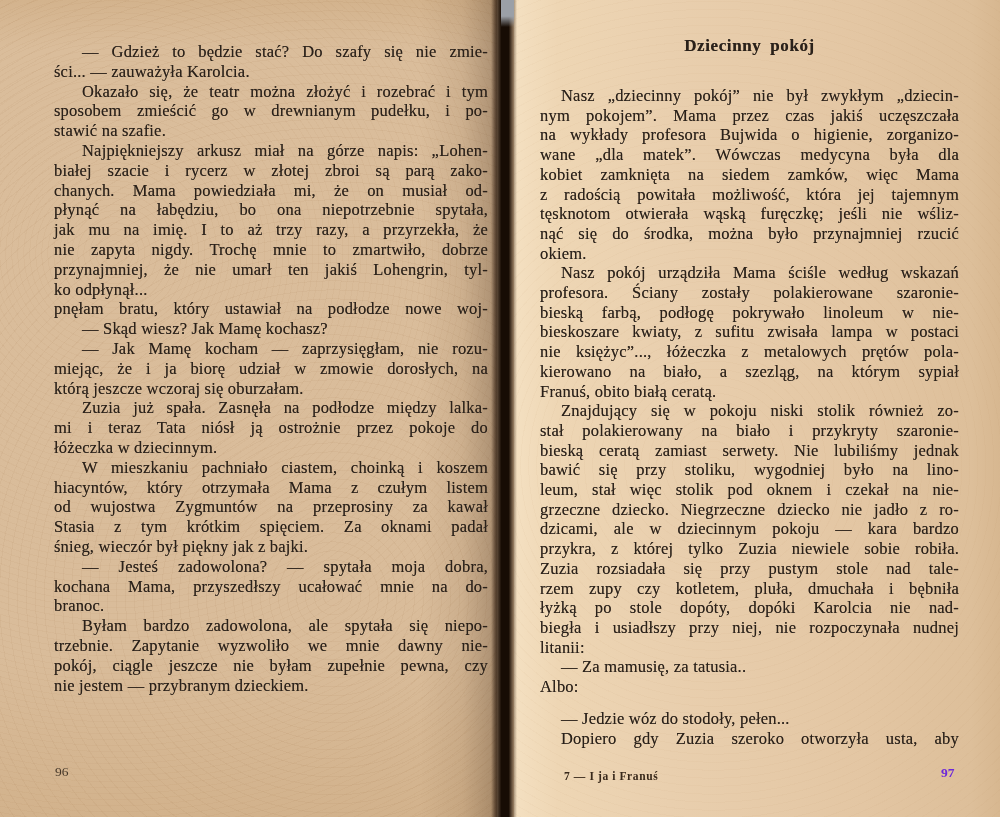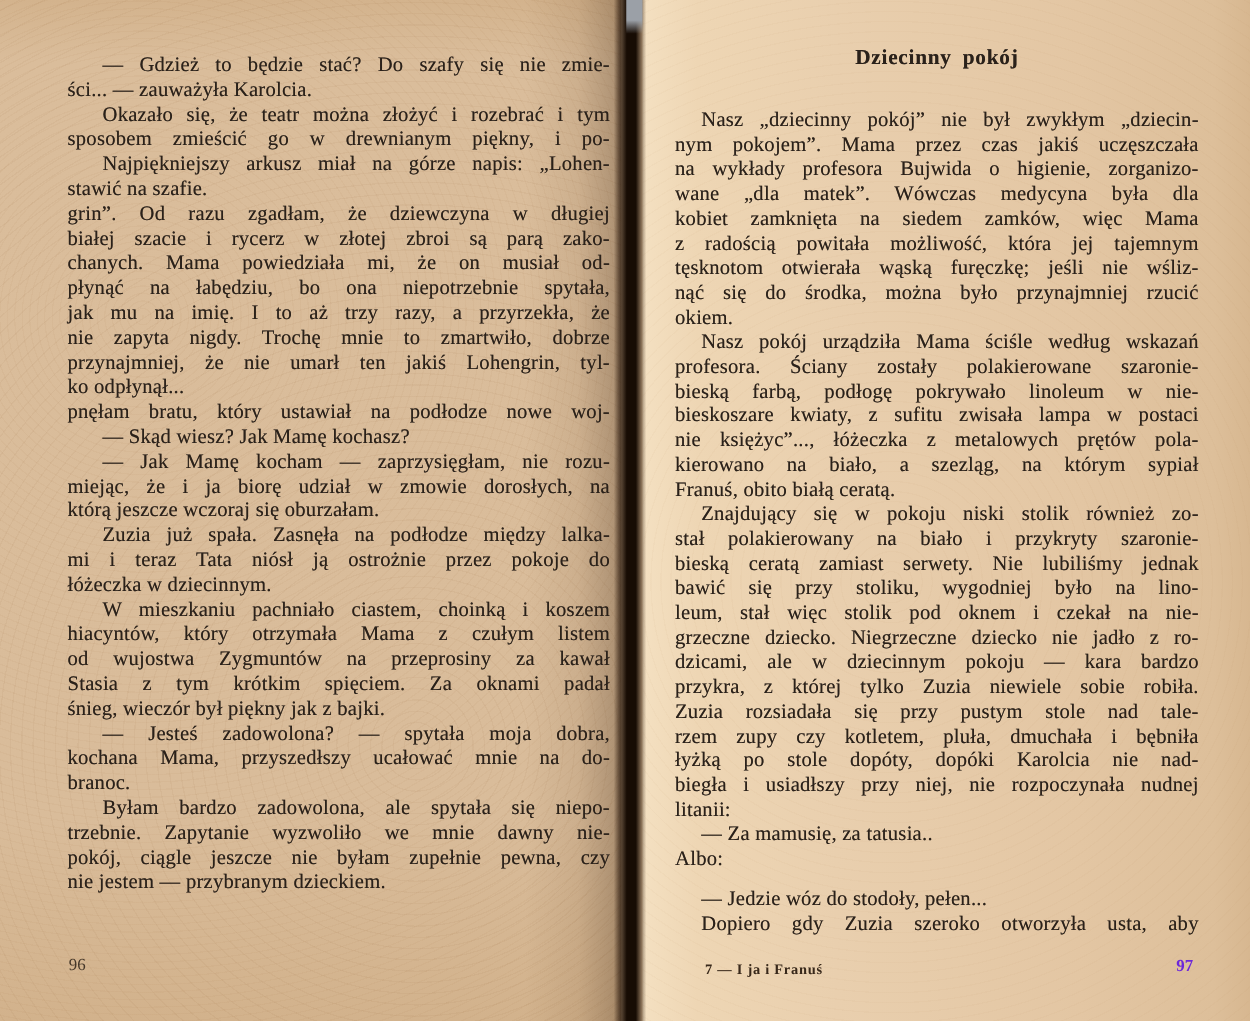--- a/index.html
+++ b/index.html
@@ -65,24 +65,23 @@
 <div class="page page-right"></div>
 <div class="spine"></div>
 <div class="spine-top-gray"></div>
 
 <div class="chapter-heading">Dziecinny pokój</div>
 
 <div class="text-block text-left" id="text-left">
     <div class="line" style="padding-left: 28px;">— Gdzież to będzie stać? Do szafy się nie zmie-</div>
     <div class="line end">ści... — zauważyła Karolcia.</div>
     <div class="line" style="padding-left: 28px;">Okazało się, że teatr można złożyć i rozebrać i tym</div>
-    <div class="line">sposobem zmieścić go w drewnianym piękny, i po-</div>
+    <div class="line">sposobem zmieścić go w drewnianym pudełku, i po-</div>
+    <div class="line end">stawić na szafie.</div>
     <div class="line" style="padding-left: 28px;">Najpiękniejszy arkusz miał na górze napis: „Lohen-</div>
-    <div class="line end">stawić na szafie.</div>
-    <div class="line">grin”. Od razu zgadłam, że dziewczyna w długiej</div>
     <div class="line">białej szacie i rycerz w złotej zbroi są parą zako-</div>
     <div class="line">chanych. Mama powiedziała mi, że on musiał od-</div>
     <div class="line">płynąć na łabędziu, bo ona niepotrzebnie spytała,</div>
     <div class="line">jak mu na imię. I to aż trzy razy, a przyrzekła, że</div>
     <div class="line">nie zapyta nigdy. Trochę mnie to zmartwiło, dobrze</div>
     <div class="line">przynajmniej, że nie umarł ten jakiś Lohengrin, tyl-</div>
     <div class="line end">ko odpłynął...</div>
     <div class="line">pnęłam bratu, który ustawiał na podłodze nowe woj-</div>
     <div class="line end" style="padding-left: 28px;">— Skąd wiesz? Jak Mamę kochasz?</div>
     <div class="line" style="padding-left: 28px;">— Jak Mamę kocham — zaprzysięgłam, nie rozu-</div>

